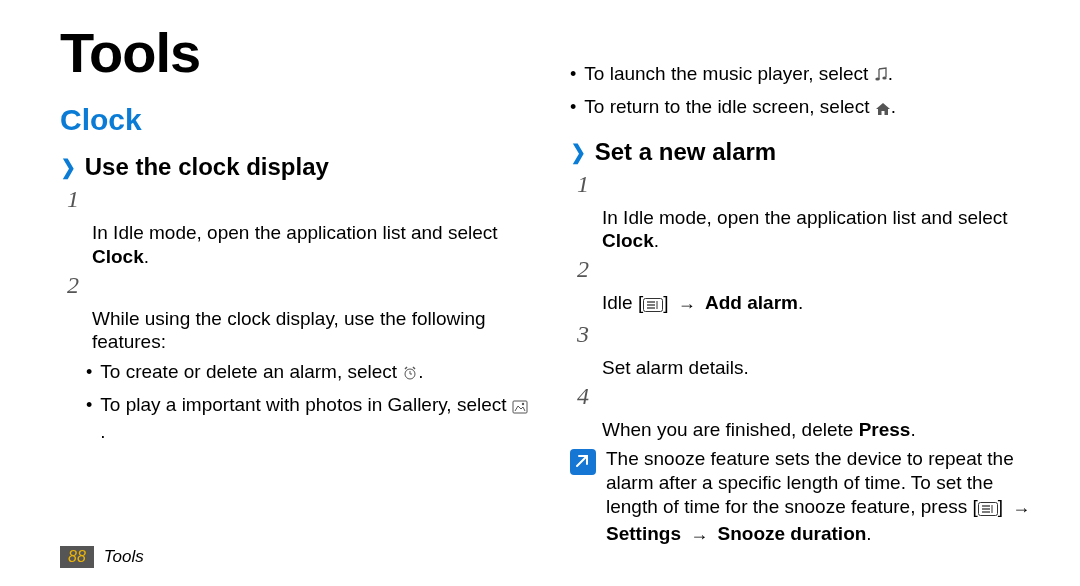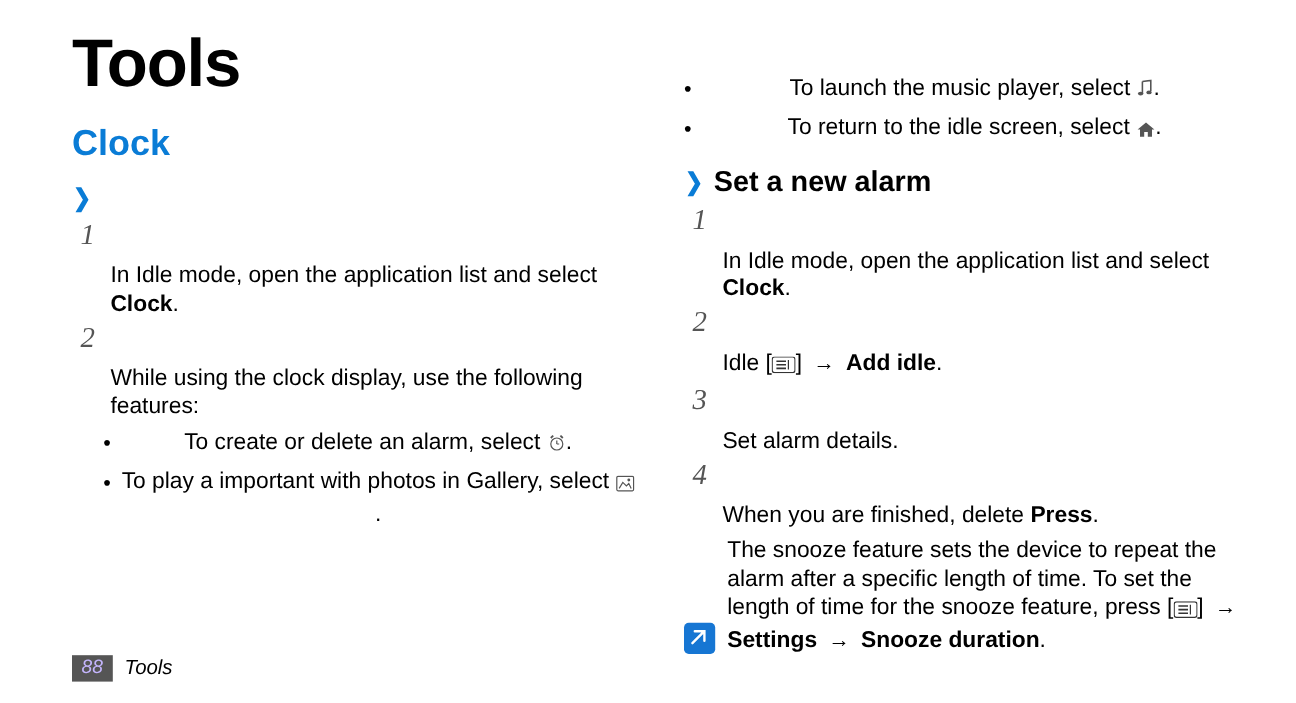--- a/index.html
+++ b/index.html
@@ -105,29 +105,28 @@
   }
   .dot {
     font-size: 18px;
     margin-right: 8px;
     margin-top: 2px;
   }
   .btext {
     font-size: 19px;
     line-height: 1.25;
     flex: 1;
-    text-align: center;
   }
   .icon {
     display: inline-block;
     vertical-align: -3px;
   }
   .note {
     display: flex;
-    align-items: flex-end;
+    align-items: flex-start;
     margin-top: 6px;
   }
   .note-icon {
     flex: 0 0 26px;
     height: 26px;
     background: #1676d3;
     border-radius: 4px;
     margin-right: 10px;
     position: relative;
     margin-top: 2px;
@@ -147,21 +146,21 @@
     left: 60px;
     font-size: 17px;
     font-style: italic;
     color: #000;
     display: flex;
     align-items: center;
   }
   .pagenum {
     display: inline-block;
     background: #555;
-    color: #c4b5fd;
+    color: #eab308;
     font-style: italic;
     font-weight: 400;
     padding: 2px 8px;
     font-size: 16px;
     margin-right: 10px;
   }
   .arrow {
     font-size: 18px;
     margin: 0 4px;
   }
@@ -176,20 +175,21 @@
 <div class="page">
   <div class="columns">
 
     <div class="col-left">
       <h1 class="title">Tools</h1>
 
       <div class="section-title">Clock</div>
 
       <div class="subhead">
         <span class="chevron">❯</span>
+        <span>Use the clock display</span>
       </div>
 
       <div class="steps">
         <div class="step">
           <div class="stepnum">1</div>
           <div class="steptext">
             <span>In Idle mode, open the application list and select </span><span class="bold">Clock</span><span>.</span>
           </div>
         </div>
         <div class="step">
@@ -261,21 +261,21 @@
         </div>
         <div class="step">
           <div class="stepnum">2</div>
           <div class="steptext">
             <span>Idle [</span><span class="menu-key"><svg width="20" height="14" viewBox="0 0 20 14">
                   <rect x="0.5" y="0.5" width="19" height="13" rx="2" fill="none" stroke="#333" stroke-width="1"></rect>
                   <line x1="4" y1="4" x2="12" y2="4" stroke="#333" stroke-width="1.3"></line>
                   <line x1="4" y1="7" x2="12" y2="7" stroke="#333" stroke-width="1.3"></line>
                   <line x1="4" y1="10" x2="12" y2="10" stroke="#333" stroke-width="1.3"></line>
                   <line x1="14" y1="3" x2="14" y2="11" stroke="#333" stroke-width="1"></line>
-                </svg></span><span>] </span><span class="arrow">→</span> <span class="bold">Add idle</span><span>.</span>
+                </svg></span><span>] </span><span class="arrow">→</span> <span class="bold">Add alarm</span><span>.</span>
           </div>
         </div>
         <div class="step">
           <div class="stepnum">3</div>
           <div class="steptext">Set alarm details.</div>
         </div>
         <div class="step">
           <div class="stepnum">4</div>
           <div class="steptext">
             <span>When you are finished, delete </span><span class="bold">Press</span><span>.</span>

